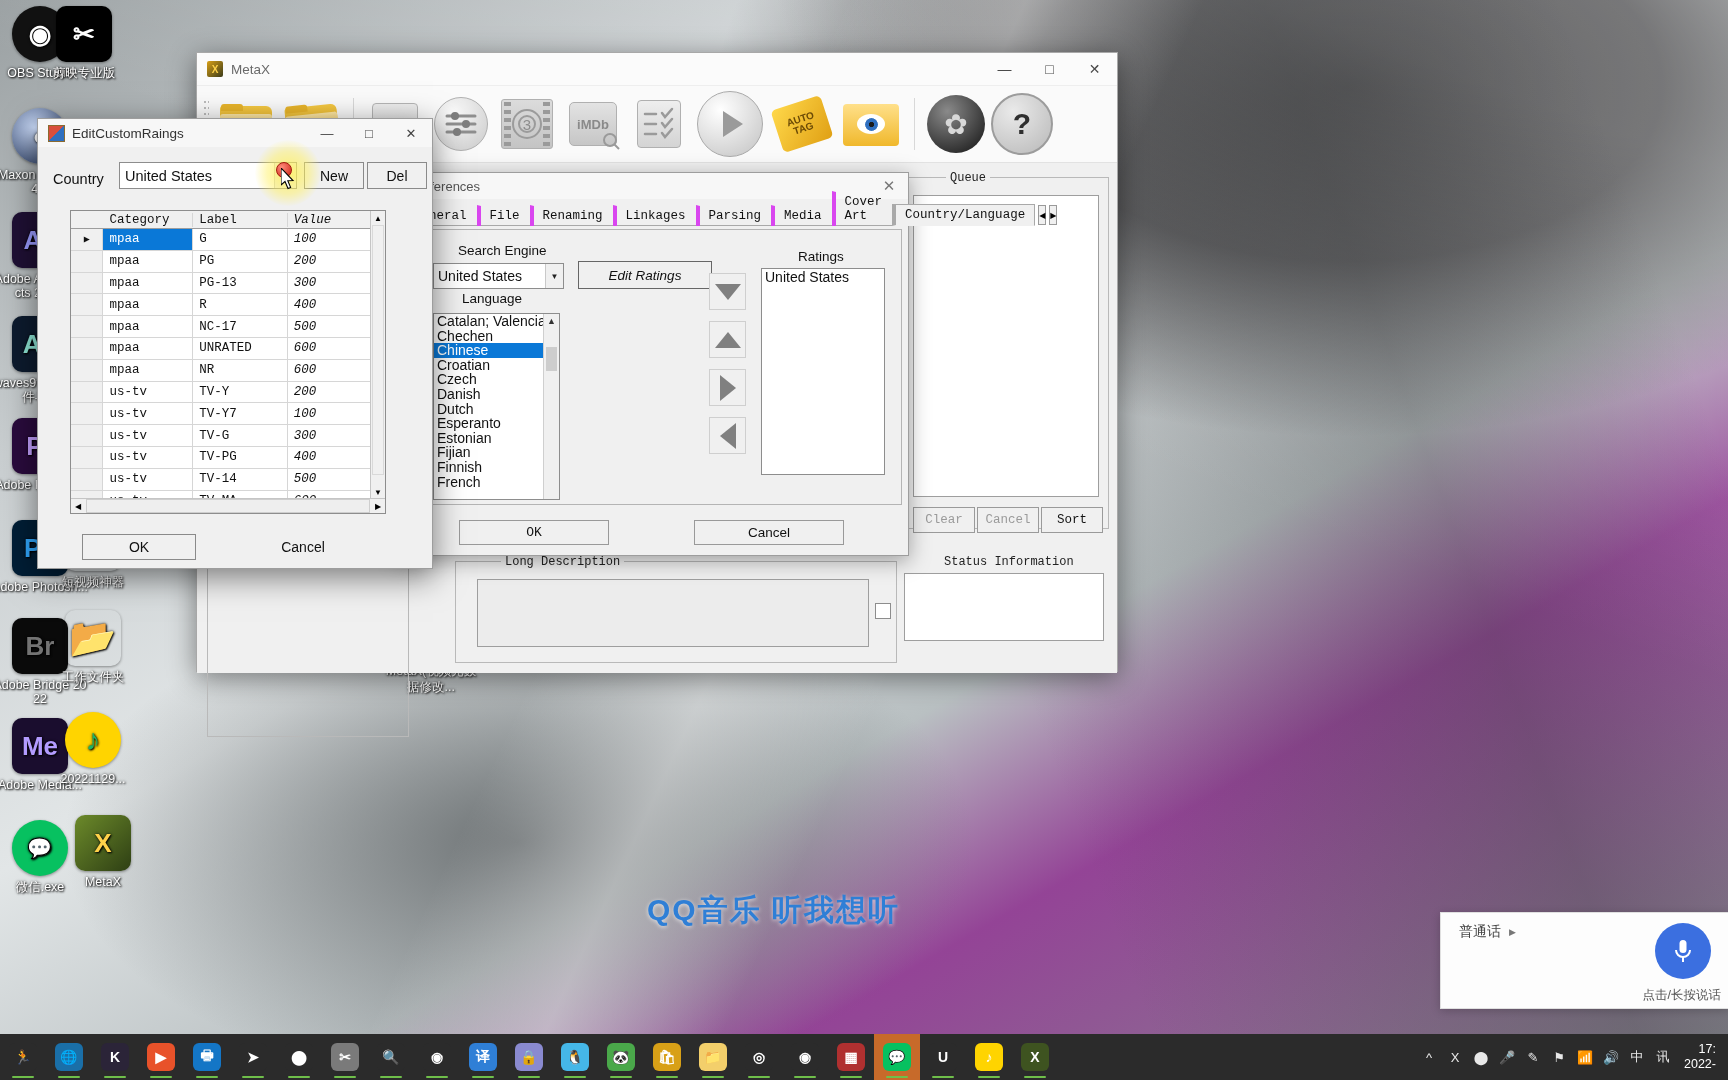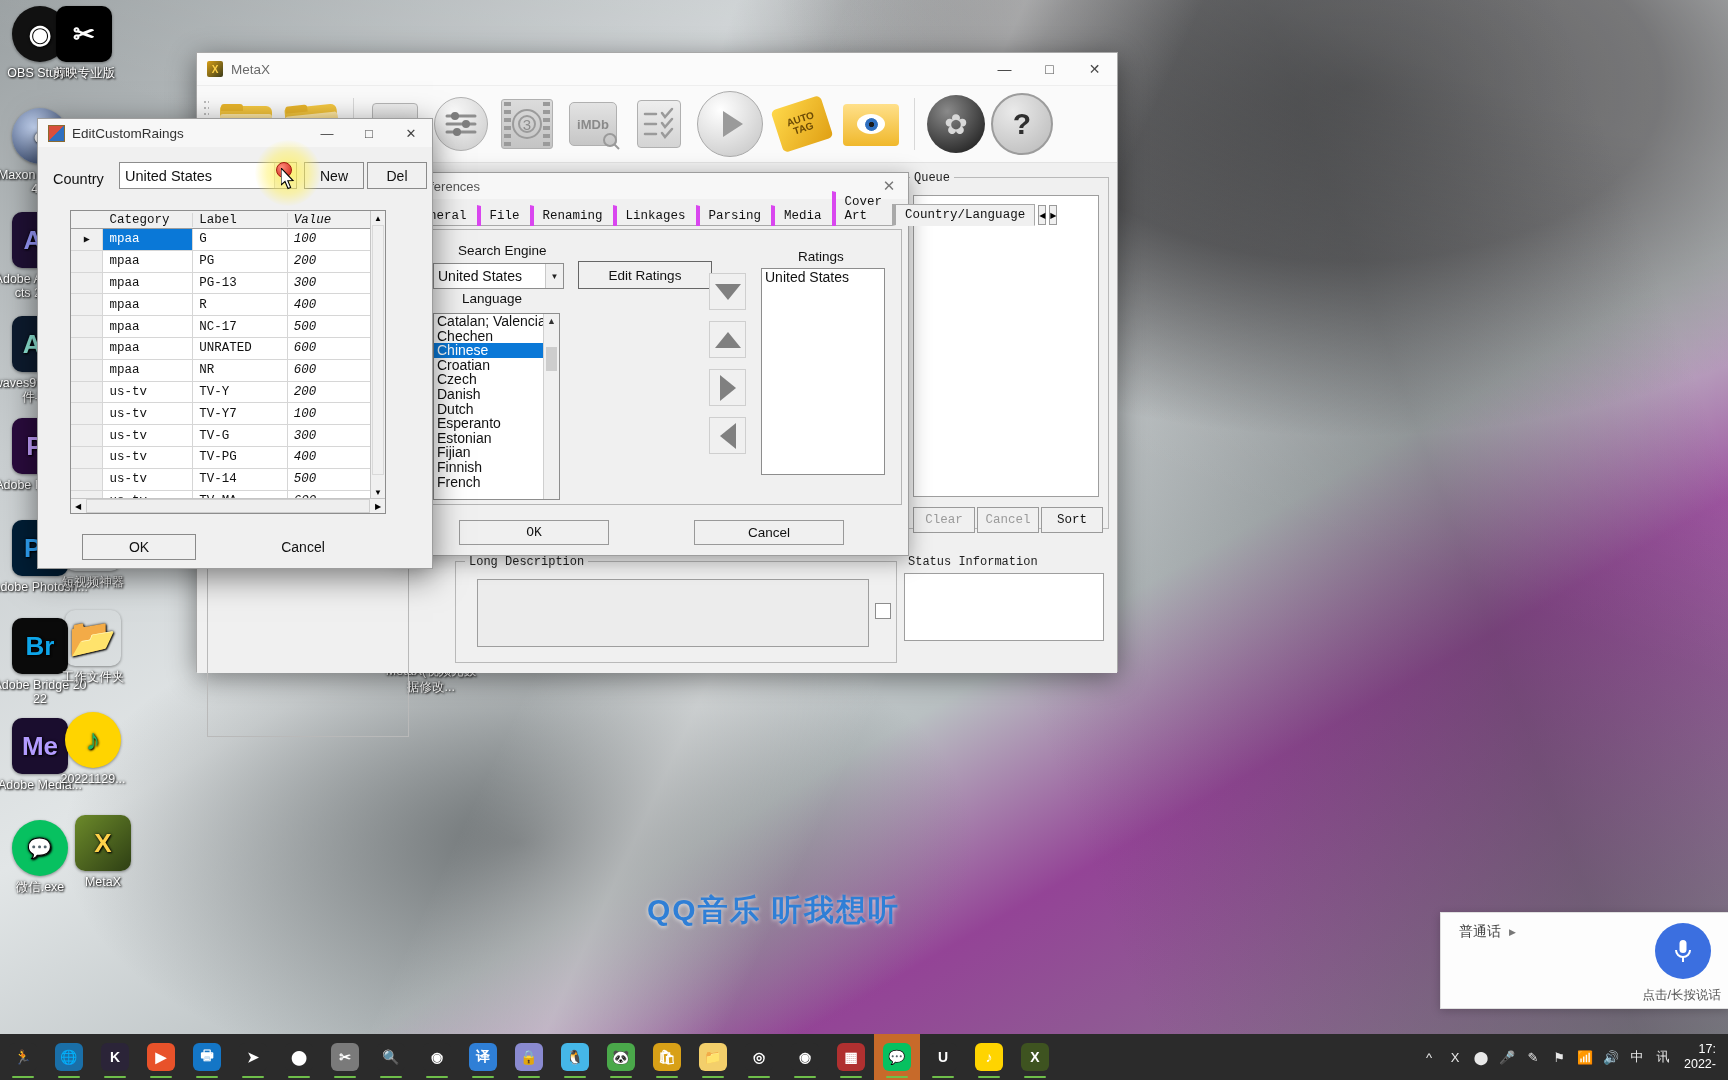--- a/index.html
+++ b/index.html
@@ -70,21 +70,21 @@
      background:radial-gradient(circle at 35% 30%,#fbfbfb,#c9c9c9);position:relative;}
   .film{width:50px;height:48px;background:linear-gradient(#dcdcdc,#c4c4c4);
      border:1px solid #b0b0b0;border-radius:3px;position:relative;}
   .film:before,.film:after{content:"";position:absolute;top:2px;bottom:2px;width:7px;
      background-image:linear-gradient(#9a9a9a 50%,transparent 0);background-size:7px 8px;}
   .film:before{left:2px;} .film:after{right:2px;}
 
   
   #metaxBody{position:relative;height:510px;background:#f0f0f0;}
   .grpLbl{position:absolute;font-family:"Liberation Mono", monospace;font-size:12px;color:#222;
-     background:#f0f0f0;padding:0 4px;}
+     background:#f0f0f0;padding:0 4px;margin-left:36px;}
   .grpBox{position:absolute;border:1px solid #b9b9b9;}
   .whiteBox{position:absolute;background:#fff;border:1px solid #9e9e9e;}
 
   .mbtn{position:absolute;background:#f0f0f0;border:1px solid #9a9a9a;
      font-family:"Liberation Mono", monospace;font-size:12.5px;color:#9a9a9a;
      display:flex;align-items:center;justify-content:center;}
 
   
   #prefs{position:absolute;left:397px;top:172px;width:510px;height:382px;
     background:#f0f0f0;border:1px solid #9d9d9d;box-shadow:0 5px 20px rgba(0,0,0,.35);}
@@ -217,21 +217,21 @@
 </div>
 <div class="dicon" style="left:-8px;top:418px;">
   <div class="gl" style="background:#2a0b3d;color:#c3a0ff;">Pr</div>
   <span class="lbl">Adobe Premie...</span>
 </div>
 <div class="dicon" style="left:-8px;top:520px;">
   <div class="gl" style="background:#001e36;color:#31a8ff;">Ps</div>
   <span class="lbl">Adobe Photosh...</span>
 </div>
 <div class="dicon" style="left:-8px;top:618px;">
-  <div class="gl" style="background:#0a0a0a;color:#0ea5e9;">Br</div>
+  <div class="gl" style="background:#0a0a0a;color:#737373;">Br</div>
   <span class="lbl">Adobe Bridge 2022</span>
 </div>
 <div class="dicon" style="left:-8px;top:718px;">
   <div class="gl" style="background:#1a0d2e;color:#b39bff;">Me</div>
   <span class="lbl">Adobe Media...</span>
 </div>
 <div class="dicon" style="left:-8px;top:820px;">
   <div class="gl" style="background:#07c160;color:#fff;border-radius:50%;font-size:20px;">💬</div>
   <span class="lbl">微信.exe</span>
 </div>
@@ -406,21 +406,21 @@
   </div>
 
   <div style="position:absolute;left:6px;top:56px;right:6px;bottom:50px;border:1px solid #b4b4b4;"></div>
 
   <div class="secLbl" style="left:60px;top:70px;">Search Engine</div>
   <div class="combo" style="left:35px;top:90px;width:125px;height:24px;">
     <span>United States</span>
     <span class="arw">▼</span>
   </div>
 
-  <div class="pbtn" style="left:180px;top:88px;width:132px;height:26px;">Edit Ratings</div>
+  <div class="pbtn" style="left:180px;top:88px;width:132px;height:26px;font-style:italic;">Edit Ratings</div>
 
   <div class="secLbl" style="left:64px;top:118px;">Language</div>
 
   <div class="listbox" style="left:35px;top:140px;width:125px;height:185px;">
     <div id="langList" style="position:absolute;left:0;top:0;right:15px;">
         <div class="li">Catalan; Valencian</div>
         <div class="li">Chechen</div>
         <div class="li sel">Chinese</div>
         <div class="li">Croatian</div>
         <div class="li">Czech</div>

